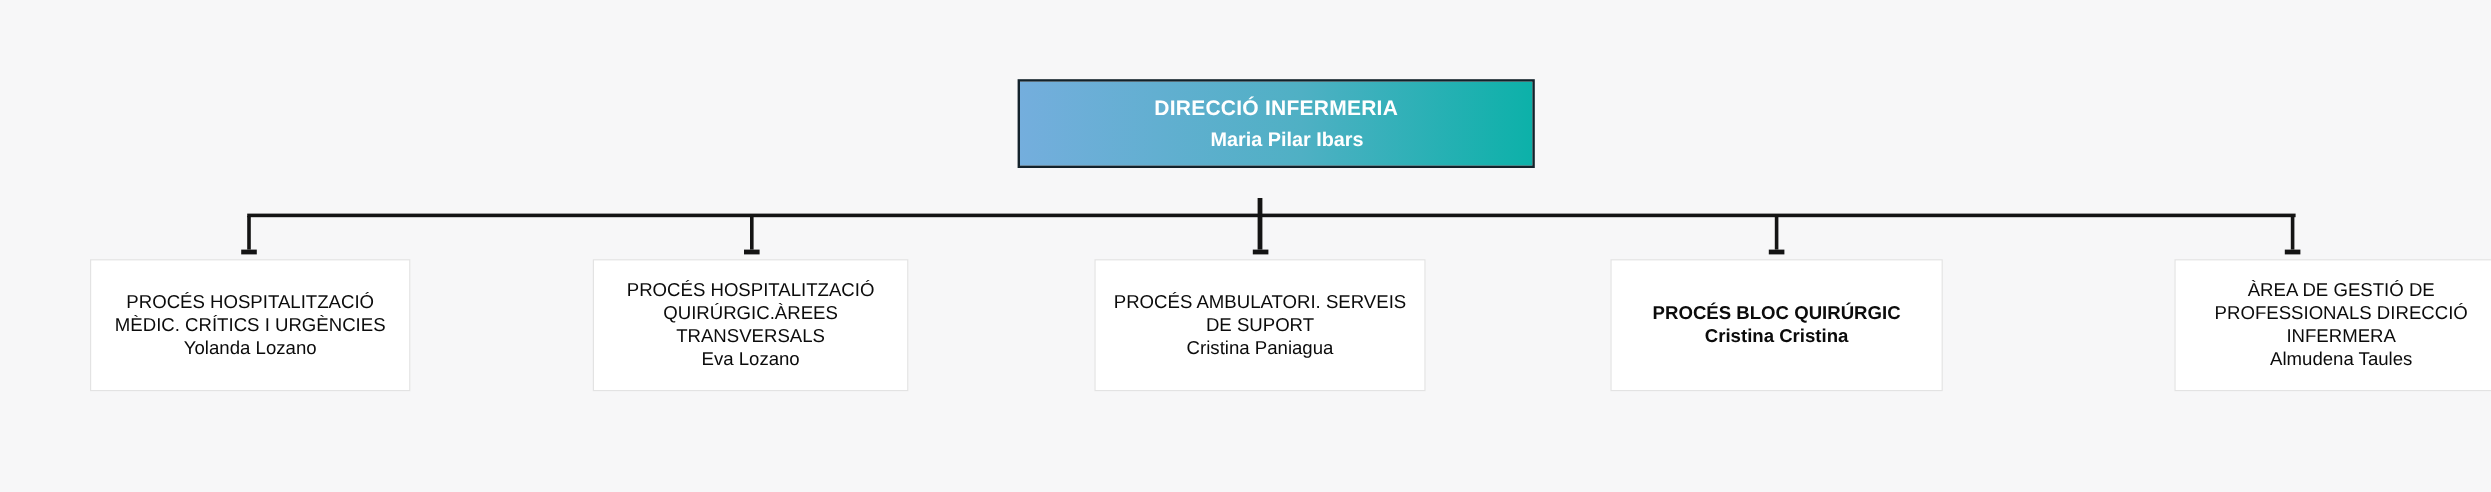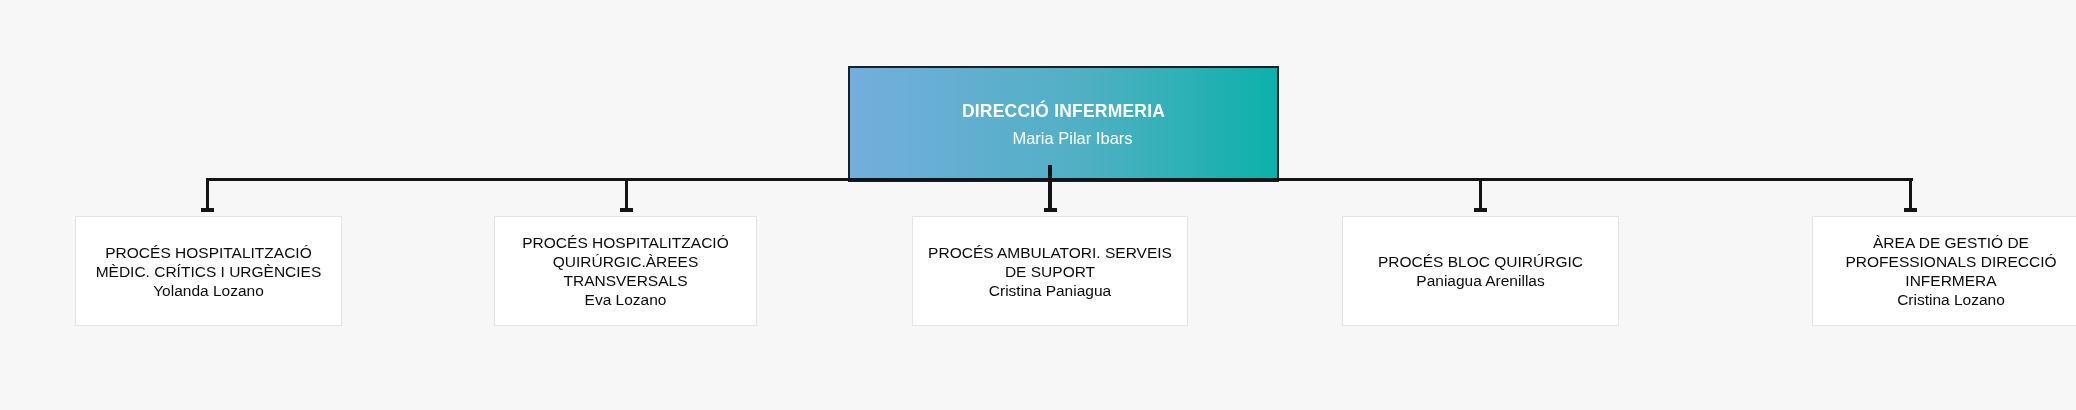--- a/index.html
+++ b/index.html
@@ -17,41 +17,41 @@
   .org-chart {
     position: absolute;
     inset: 0;
   }
   
   .root-node {
     position: absolute;
     left: 848px;
     top: 66px;
     width: 431px;
-    height: 116px;
+    height: 74px;
     background: linear-gradient(90deg, #74aedd 0%, #4fb0c4 55%, #0cb1a9 100%);
     border: 2px solid #13222b;
     box-sizing: border-box;
     display: flex;
     flex-direction: column;
     align-items: center;
     justify-content: center;
     gap: 7px;
     text-align: center;
   }
   .root-title {
     color: #ffffff;
     font-size: 17.5px;
     font-weight: bold;
     letter-spacing: 0.2px;
   }
   .root-name {
     color: #ffffff;
     font-size: 16.5px;
-    font-weight: normal;
+    font-weight: bold;
     padding-left: 18px;
   }
   
   .conn {
     position: absolute;
     background: #141414;
   }
   .conn-trunk      { left: 1048px; top: 165px; width: 4px;    height: 43px; }
   .conn-horizontal { left: 206px;  top: 178px; width: 1707px; height: 3px;  }
   .conn-drop-1 { left: 206px;  top: 180px; width: 3px; height: 28px; }
@@ -83,21 +83,21 @@
     align-items: center;
     justify-content: center;
     text-align: center;
     color: #0b0b0b;
     font-size: 15.5px;
     line-height: 19px;
   }
   .child-1 { left: 75px;   width: 267px; }
   .child-2 { left: 494px;  width: 263px; }
   .child-3 { left: 912px;  width: 276px; }
-  .child-4 { left: 1342px; width: 277px; }
+  .child-4 { left: 1342px; width: 277px; font-weight: bold; }
   .child-5 { left: 1772px; width: 278px; margin-left: 40px; }
   .child-title {
     white-space: pre-line;
   }
   .child-name {
     white-space: nowrap;
   }
 </style>
 </head>
 <body>
@@ -135,23 +135,23 @@
   </div>
 
   <div class="child-node child-3">
     <div class="child-title">PROCÉS AMBULATORI. SERVEIS
 DE SUPORT</div>
     <div class="child-name">Cristina Paniagua</div>
   </div>
 
   <div class="child-node child-4">
     <div class="child-title">PROCÉS BLOC QUIRÚRGIC</div>
-    <div class="child-name">Paniagua Arenillas</div>
+    <div class="child-name">Cristina Cristina</div>
   </div>
 
   <div class="child-node child-5">
     <div class="child-title">ÀREA DE GESTIÓ DE
 PROFESSIONALS DIRECCIÓ
 INFERMERA</div>
-    <div class="child-name">Cristina Lozano</div>
+    <div class="child-name">Almudena Taules</div>
   </div>
 
 </div>
 
 </body></html>

